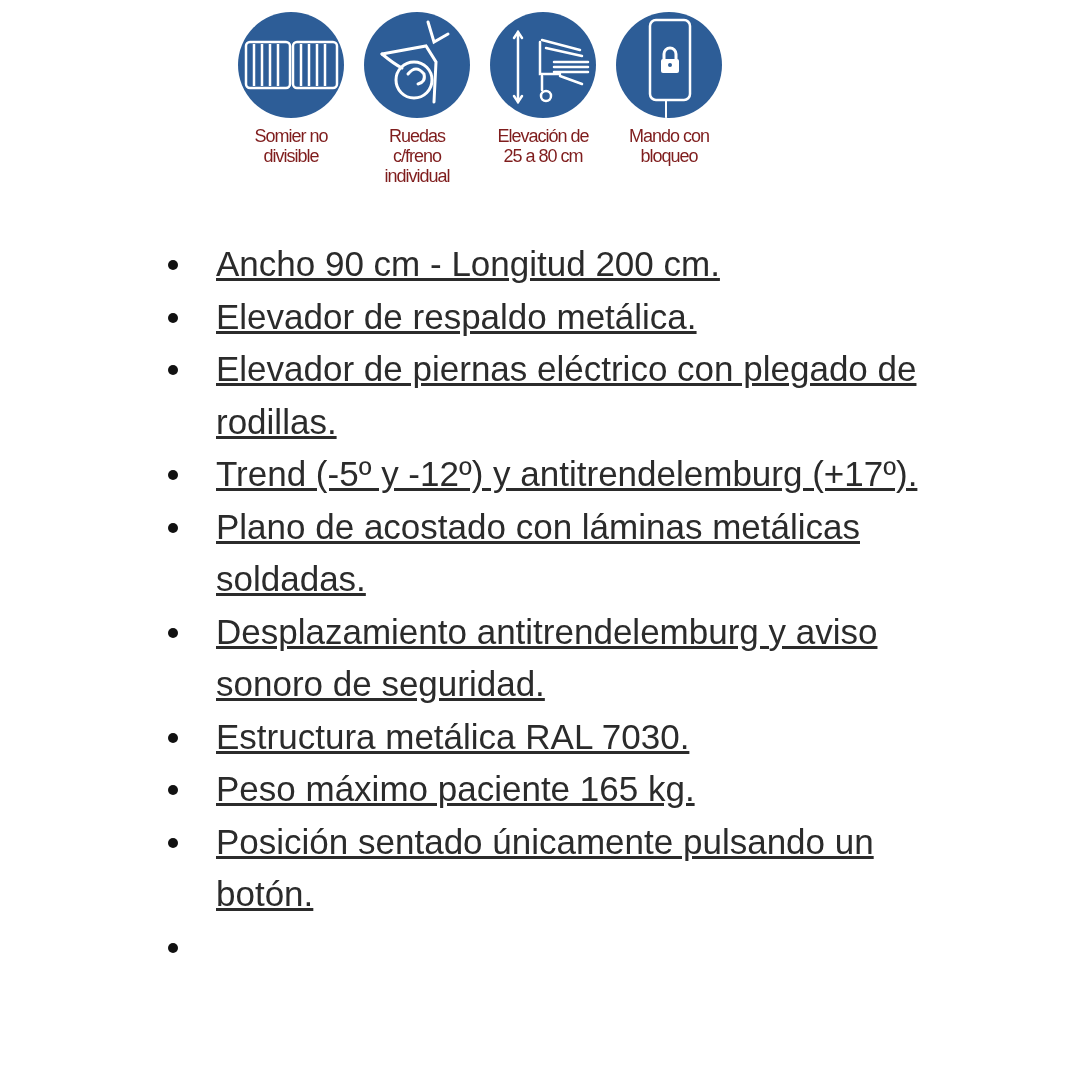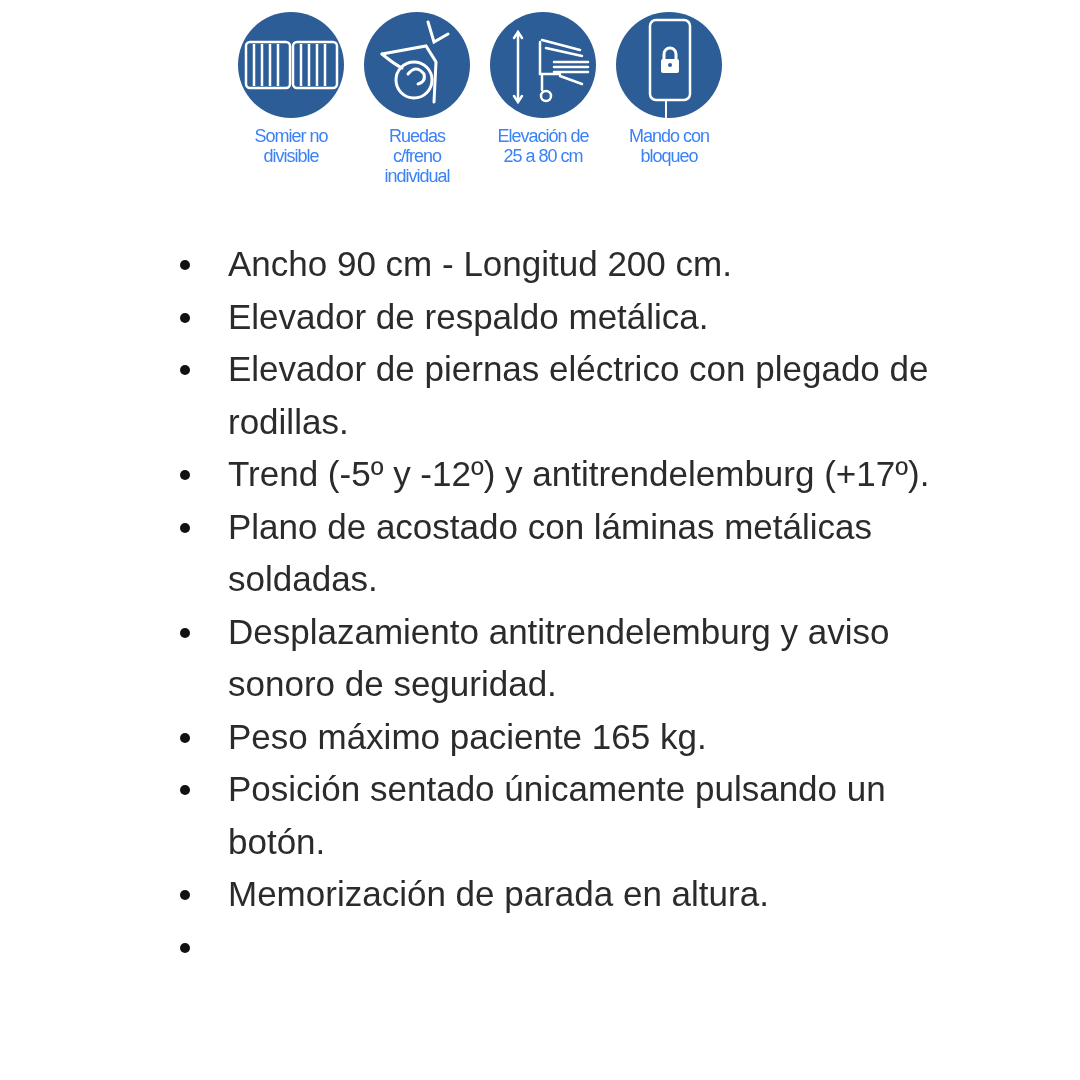--- a/index.html
+++ b/index.html
@@ -33,35 +33,36 @@
       height: 106px;
       border-radius: 50%;
       background: #2d5d97;
       display: flex;
       align-items: center;
       justify-content: center;
       overflow: hidden;
     }
     .feature .caption {
       margin-top: 8px;
-      color: #3b82f6;
+      color: #7f1d1d;
       font-size: 18px;
       line-height: 20px;
       text-align: center;
       letter-spacing: -1px;
       white-space: pre-line;
       font-family: "Liberation Sans Narrow", "Liberation Sans", sans-serif;
     }
     .specs {
       position: absolute;
-      left: 178px;
+      left: 166px;
       top: 238px;
       margin: 0;
       padding: 0;
       list-style: none;
+      text-decoration: underline;
     }
     .specs li {
       position: relative;
       padding-left: 50px;
       font-size: 35px;
       line-height: 52.5px;
       color: #2b2b2b;
       width: 720px;
     }
     .specs li .bullet {
@@ -154,17 +155,17 @@
   </div>
 </div>
 
 <ul class="specs">
   <li><span class="bullet"></span><span>Ancho 90 cm - Longitud 200 cm.</span></li>
   <li><span class="bullet"></span><span>Elevador de respaldo metálica.</span></li>
   <li><span class="bullet"></span><span>Elevador de piernas eléctrico con plegado de rodillas.</span></li>
   <li><span class="bullet"></span><span>Trend (-5º y -12º) y antitrendelemburg (+17º).</span></li>
   <li><span class="bullet"></span><span>Plano de acostado con láminas metálicas soldadas.</span></li>
   <li><span class="bullet"></span><span>Desplazamiento antitrendelemburg y aviso sonoro de seguridad.</span></li>
+  <li><span class="bullet"></span><span>Estructura metálica RAL 7030.</span></li>
   <li><span class="bullet"></span><span>Peso máximo paciente 165 kg.</span></li>
   <li><span class="bullet"></span><span>Posición sentado únicamente pulsando un botón.</span></li>
-  <li><span class="bullet"></span><span>Memorización de parada en altura.</span></li>
   <li><span class="bullet"></span></li>
 </ul>
 
 </body></html>

